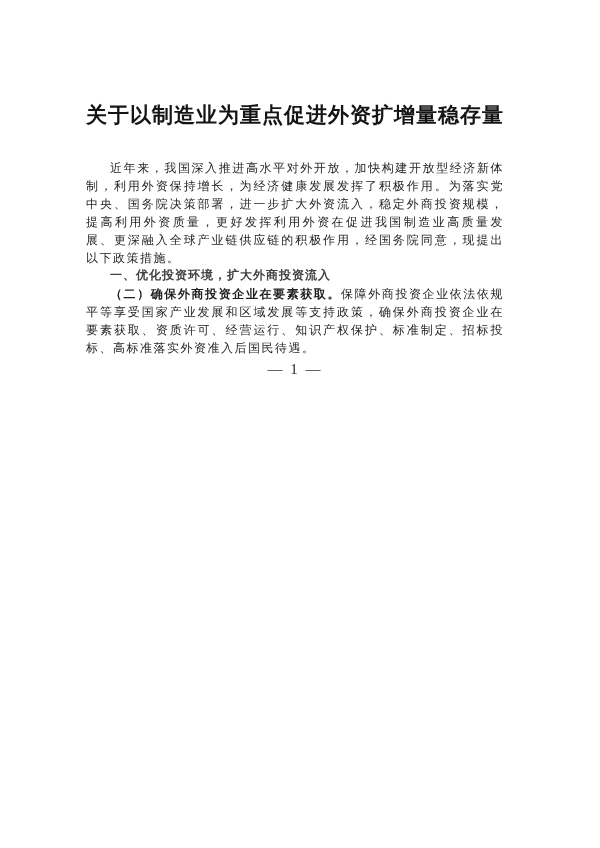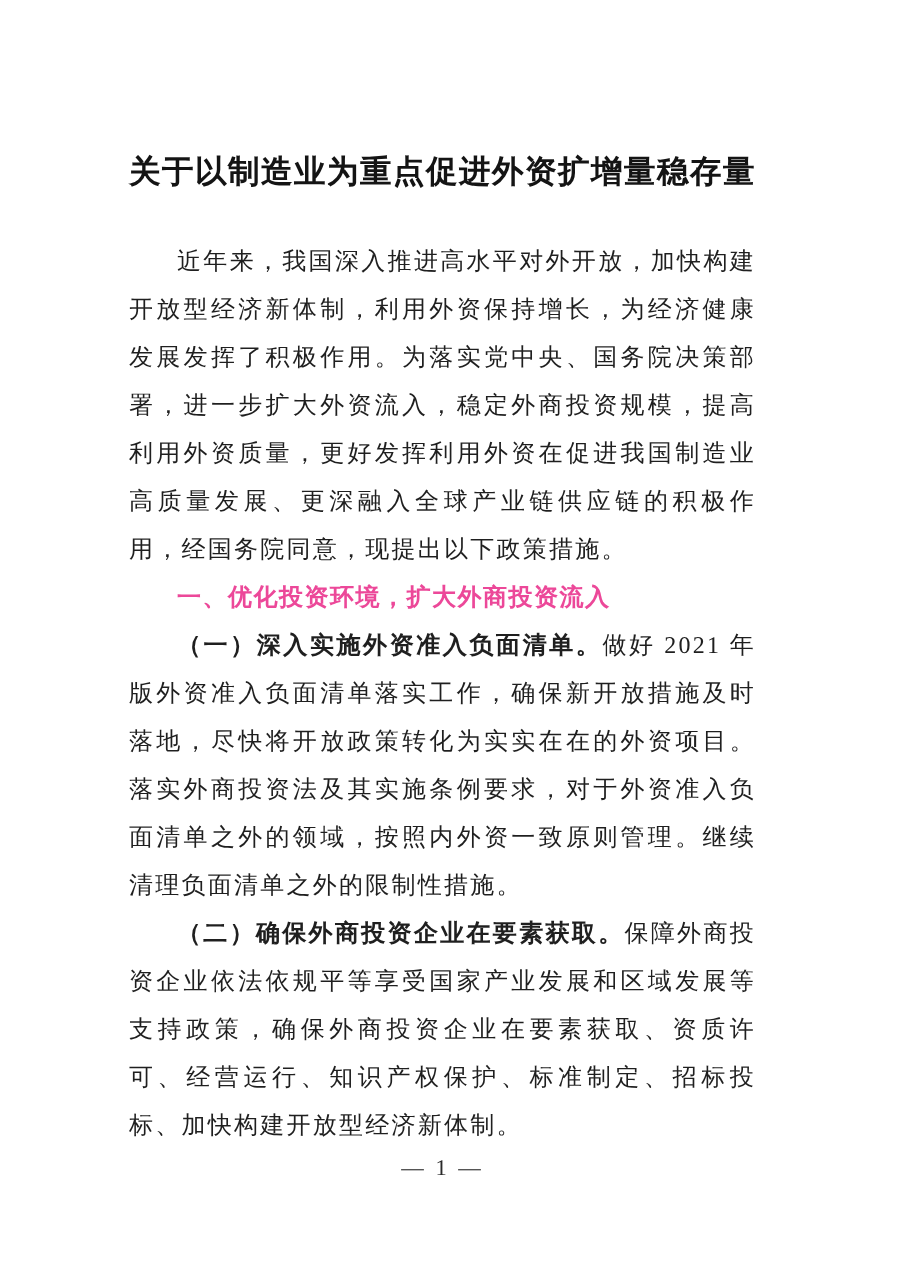--- a/index.html
+++ b/index.html
@@ -26,35 +26,35 @@
     line-height: 38px;
     letter-spacing: 1px;
     text-align: center;
     color: #141414;
     margin: 0 0 25px 0;
   }
   .doc-title .title-line {
     display: block;
   }
   .body-text {
-    font-size: 16px;
-    line-height: 32px;
+    font-size: 12px;
+    line-height: 18px;
     letter-spacing: 1.5px;
     text-align: justify;
     text-justify: inter-ideograph;
   }
   .body-text p {
     margin: 0;
     text-indent: 2em;
   }
   .section-heading {
-    font-family: Liberation Sans, sans-serif;
+    font-family: Liberation Mono, monospace;
     font-weight: bold;
     letter-spacing: 1px;
-    color: #ec4899;
+    color: #404040;
   }
   .lead {
     font-weight: bold;
   }
   .page-number {
     text-align: center;
     font-size: 15px;
     line-height: 22px;
     letter-spacing: 2px;
     margin-top: 1px;
@@ -69,22 +69,21 @@
   <h1 class="doc-title">
     <span class="title-line">关于以制造业为重点促进外资扩增量稳存量</span>
   </h1>
 
   <div class="body-text">
 
     <p>近年来，我国深入推进高水平对外开放，加快构建开放型经济新体制，利用外资保持增长，为经济健康发展发挥了积极作用。为落实党中央、国务院决策部署，进一步扩大外资流入，稳定外商投资规模，提高利用外资质量，更好发挥利用外资在促进我国制造业高质量发展、更深融入全球产业链供应链的积极作用，经国务院同意，现提出以下政策措施。</p>
 
     <p class="section-heading">一、优化投资环境，扩大外商投资流入</p>
 
-    <p><span class="lead">（一）深入实施外资准入负面清单。</span><span>做好 2021 年版外资准入负面清单落实工作，确保新开放措施及时落地，尽快将开放政策转化为实实在在的外资项目。落实外商投资法及其实施条例要求，对于外资准入负面清单之外的领域，按照内外资一致原则管理。继续清理负面清单之外的限制性措施。</span></p>
 
-    <p><span class="lead">（二）确保外商投资企业在要素获取。</span><span>保障外商投资企业依法依规平等享受国家产业发展和区域发展等支持政策，确保外商投资企业在要素获取、资质许可、经营运行、知识产权保护、标准制定、招标投标、加快构建开放型经济新体制。</span></p>
+    <p><span class="lead">（二）确保外商投资企业在要素获取。</span><span>保障外商投资企业依法依规平等享受国家产业发展和区域发展等支持政策，确保外商投资企业在要素获取、资质许可、经营运行、知识产权保护、标准制定、招标投标、高标准落实外资准入后国民待遇。</span></p>
 
 
   </div>
 
   <div class="page-number">— 1 —</div>
 
 </div>
 
 </body></html>

